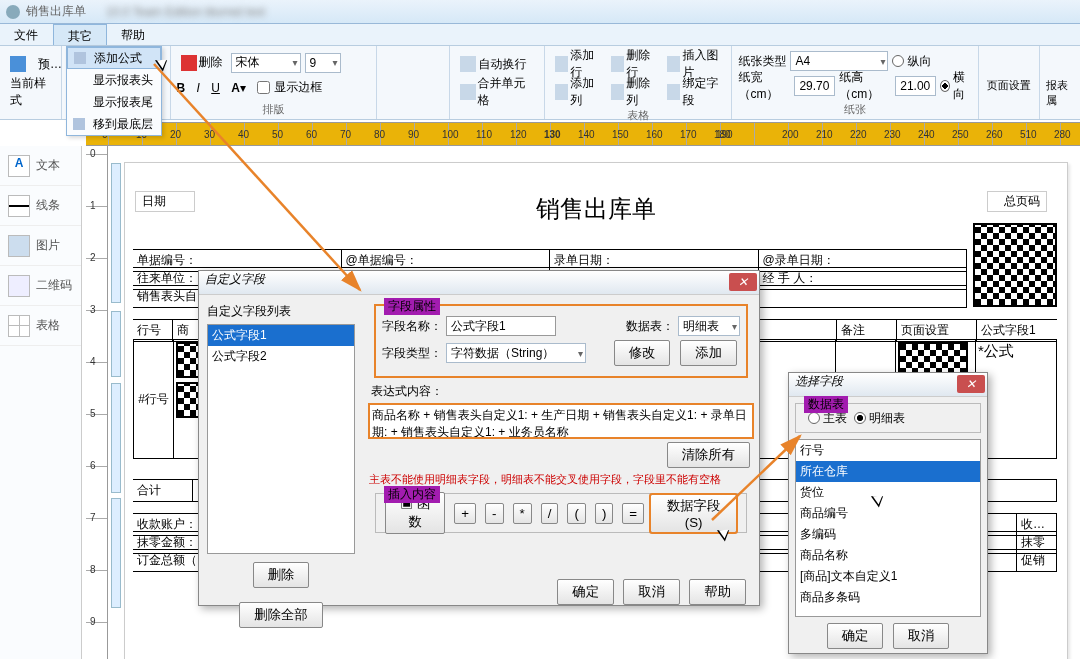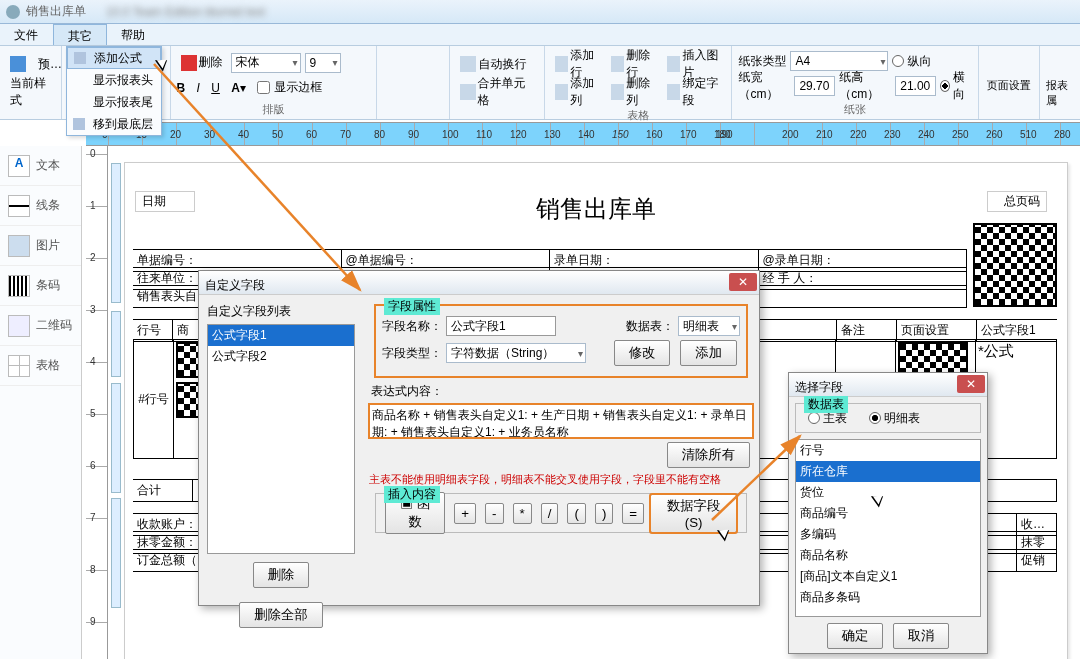--- a/index.html
+++ b/index.html
@@ -29,21 +29,21 @@
 .rbtn { display: flex; align-items: center; gap: 2px; padding: 2px 4px; color: #000; }
 .rbtn .ico { width: 16px; height: 16px; background: #c8d8e8; display: inline-block; }
 .select { border: 1px solid #abc; background: #fff; height: 20px; padding: 0 14px 0 4px; position: relative; display: inline-flex; align-items: center; }
 .select::after { content: "▾"; position: absolute; right: 2px; color: #666; font-size: 10px; }
 .spinbox { border: 1px solid #abc; background: #fff; height: 20px; width: 48px; padding: 0 4px; display: inline-flex; align-items: center; }
 .radio { display: inline-flex; align-items: center; gap: 3px; }
 .radio::before { content: ""; width: 10px; height: 10px; border: 1px solid #666; border-radius: 50%; background: #fff; }
 .radio.on::before { background: radial-gradient(circle,#000 40%,#fff 45%); }
 
 
-.hruler { position: absolute; top: 122px; left: 86px; right: 0; height: 24px; background: #7dd3fc; border-top: 1px solid #999; border-bottom: 1px solid #999; }
+.hruler { position: absolute; top: 122px; left: 86px; right: 0; height: 24px; background: #eab308; border-top: 1px solid #999; border-bottom: 1px solid #999; }
 .tick { position: absolute; top: 0; width: 1px; height: 100%; background: #aaa; }
 .ticklabel { position: absolute; top: 6px; font-size: 10px; color: #333; }
 .vruler { position: absolute; top: 146px; left: 86px; width: 22px; bottom: 0; background: #fff; border-right: 1px solid #999; }
 .vtick { position: absolute; left: 0; right: 0; height: 1px; background: #aaa; }
 .vticklabel { position: absolute; left: 4px; font-size: 10px; color: #333; }
 
 
 .palette { position: absolute; top: 146px; left: 0; width: 82px; background: #fafcfe; border-right: 1px solid #ccc; bottom: 0; }
 .palette .pitem { height: 40px; display: flex; align-items: center; gap: 6px; padding-left: 8px; color: #555; border-bottom: 1px solid #eee; }
 .palette .pico { width: 22px; height: 22px; border: 1px solid #bbb; background: #eef; }
@@ -56,24 +56,24 @@
 .field-row { display: flex; border-top: 1px solid #000; border-bottom: 1px solid #000; }
 .field-cell { flex: 1; padding: 2px 4px; border-right: 1px solid #000; font-size: 12px; }
 .qr { width: 64px; height: 64px; background:
   repeating-linear-gradient(0deg,#000 0 6px,#fff 6px 12px),
   repeating-linear-gradient(90deg,#000 0 6px,#fff 6px 12px);
   background-blend-mode: difference; border: 2px solid #000; }
 .qr-big { width: 84px; height: 84px; }
 
 
 .dialog { position: absolute; background: #f0f0f0; border: 1px solid #888; box-shadow: 3px 3px 8px rgba(0,0,0,0.3); z-index: 50; }
-.dlg-title { height: 24px; background: linear-gradient(#fff,#e0e8f0); border-bottom: 1px solid #ccc; display: flex; align-items: flex-end; padding: 0 6px; position: relative; }
+.dlg-title { height: 24px; background: linear-gradient(#fff,#e0e8f0); border-bottom: 1px solid #ccc; display: flex; align-items: flex-start; padding: 0 6px; position: relative; font-style: italic; }
 .dlg-close { position: absolute; right: 2px; top: 2px; width: 28px; height: 18px; background: #c94f4f; border-radius: 2px; color: #fff; text-align: center; line-height: 18px; font-size: 12px; }
 .group { border: 1px solid #bbb; margin: 6px; padding: 6px; position: relative; background: #f0f0f0; }
-.group-title { position: absolute; top: -8px; left: 8px; background: #5eead4; padding: 0 4px; font-size: 12px; }
+.group-title { position: absolute; top: -8px; left: 8px; background: #a21caf; padding: 0 4px; font-size: 12px; }
 .listbox { width: 148px; height: 230px; border: 1px solid #999; background: #fff; overflow: hidden; }
 .listbox .li { padding: 2px 4px; }
 .listbox .li.sel { background: #1a6fcf; color: #fff; }
 .txtinput { border: 1px solid #999; background: #fff; height: 20px; padding: 0 4px; display: inline-flex; align-items: center; }
 .winbtn { border: 1px solid #888; background: linear-gradient(#fff,#e4e4e4); padding: 3px 14px; margin: 0 3px; border-radius: 2px; }
 .hl-orange { outline: 2px solid #e8832a; outline-offset: -1px; }
 
 
 .arrow { position: absolute; pointer-events: none; z-index: 80; }
 
@@ -250,25 +250,25 @@
     <div class="ticklabel" style="left: 288px;">80</div>
     <div class="tick" style="left: 328px;"></div>
     <div class="ticklabel" style="left: 322px;">90</div>
     <div class="tick" style="left: 362px;"></div>
     <div class="ticklabel" style="left: 356px;">100</div>
     <div class="tick" style="left: 396px;"></div>
     <div class="ticklabel" style="left: 390px;">110</div>
     <div class="tick" style="left: 430px;"></div>
     <div class="ticklabel" style="left: 424px;">120</div>
     <div class="tick" style="left: 464px;"></div>
-    <div class="ticklabel" style="left: 458px;">130</div>
+    <div class="ticklabel" style="left: 458px; font-weight: bold;">130</div>
     <div class="tick" style="left: 498px;"></div>
     <div class="ticklabel" style="left: 492px;">140</div>
     <div class="tick" style="left: 532px;"></div>
-    <div class="ticklabel" style="left: 526px; font-style: italic;">150</div>
+    <div class="ticklabel" style="left: 526px;">150</div>
     <div class="tick" style="left: 566px;"></div>
     <div class="ticklabel" style="left: 560px;">160</div>
     <div class="tick" style="left: 600px;"></div>
     <div class="ticklabel" style="left: 594px;">170</div>
     <div class="tick" style="left: 634px;"></div>
     <div class="ticklabel" style="left: 628px;">180</div>
     <div class="tick" style="left: 668px;"></div>
     <div class="ticklabel" style="left: 630px;">190</div>
     <div class="tick" style="left: 702px;"></div>
     <div class="ticklabel" style="left: 696px;">200</div>
@@ -320,24 +320,20 @@
     </div>
   <div class="pitem">
       <span class="pico" style="background:linear-gradient(#000,#000) center/100% 2px no-repeat #fff"></span>
       <span>线条</span>
     </div>
   <div class="pitem">
       <span class="pico" style="background:#cde"></span>
       <span>图片</span>
     </div>
   <div class="pitem">
-      <span class="pico" style="background:repeating-linear-gradient(90deg,#000 0 2px,#fff 2px 4px)"></span>
-      <span>条码</span>
-    </div>
-  <div class="pitem">
       <span class="pico"></span>
       <span>二维码</span>
     </div>
   <div class="pitem">
       <span class="pico" style="background:linear-gradient(#bbb,#bbb) center/100% 1px no-repeat,linear-gradient(#bbb,#bbb) center/1px 100% no-repeat,#fff"></span>
       <span>表格</span>
     </div>
 </div>
 
 <div class="canvas">
@@ -464,29 +460,34 @@
         <button class="winbtn" style="padding:2px 6px">-</button>
         <button class="winbtn" style="padding:2px 6px">*</button>
         <button class="winbtn" style="padding:2px 6px">/</button>
         <button class="winbtn" style="padding:2px 6px">(</button>
         <button class="winbtn" style="padding:2px 6px">)</button>
         <button class="winbtn" style="padding:2px 6px">=</button>
         <button class="winbtn hl-orange" style="margin-left:auto;padding:2px 8px">数据字段(S)</button>
       </div>
     </div>
   </div>
+  <div style="text-align:right;padding:4px 10px">
+    <button class="winbtn">确定</button>
+    <button class="winbtn">取消</button>
+    <button class="winbtn">帮助</button>
+  </div>
 </div>
 <div class="cursor" style="left:720px;top:526px"></div>
 
 <div class="dialog" style="left:788px;top:372px;width:200px;height:282px;z-index:60">
   <div class="dlg-title">
     <span>选择字段</span>
     <span class="dlg-close">✕</span>
   </div>
-  <div class="group" style="height:30px;display:flex;align-items:center;gap:22px;padding-left:12px">
+  <div class="group" style="height:30px;display:flex;align-items:center;gap:7px;padding-left:12px">
     <span class="group-title">数据表</span>
     <span class="radio">主表</span>
     <span class="radio on">明细表</span>
   </div>
   <div class="listbox" style="width:auto;margin:2px 6px;height:178px;overflow-y:auto" id="select-list">
       <div class="li">行号</div>
       <div class="li sel">所在仓库</div>
       <div class="li">货位</div>
       <div class="li">商品编号</div>
       <div class="li">多编码</div>

